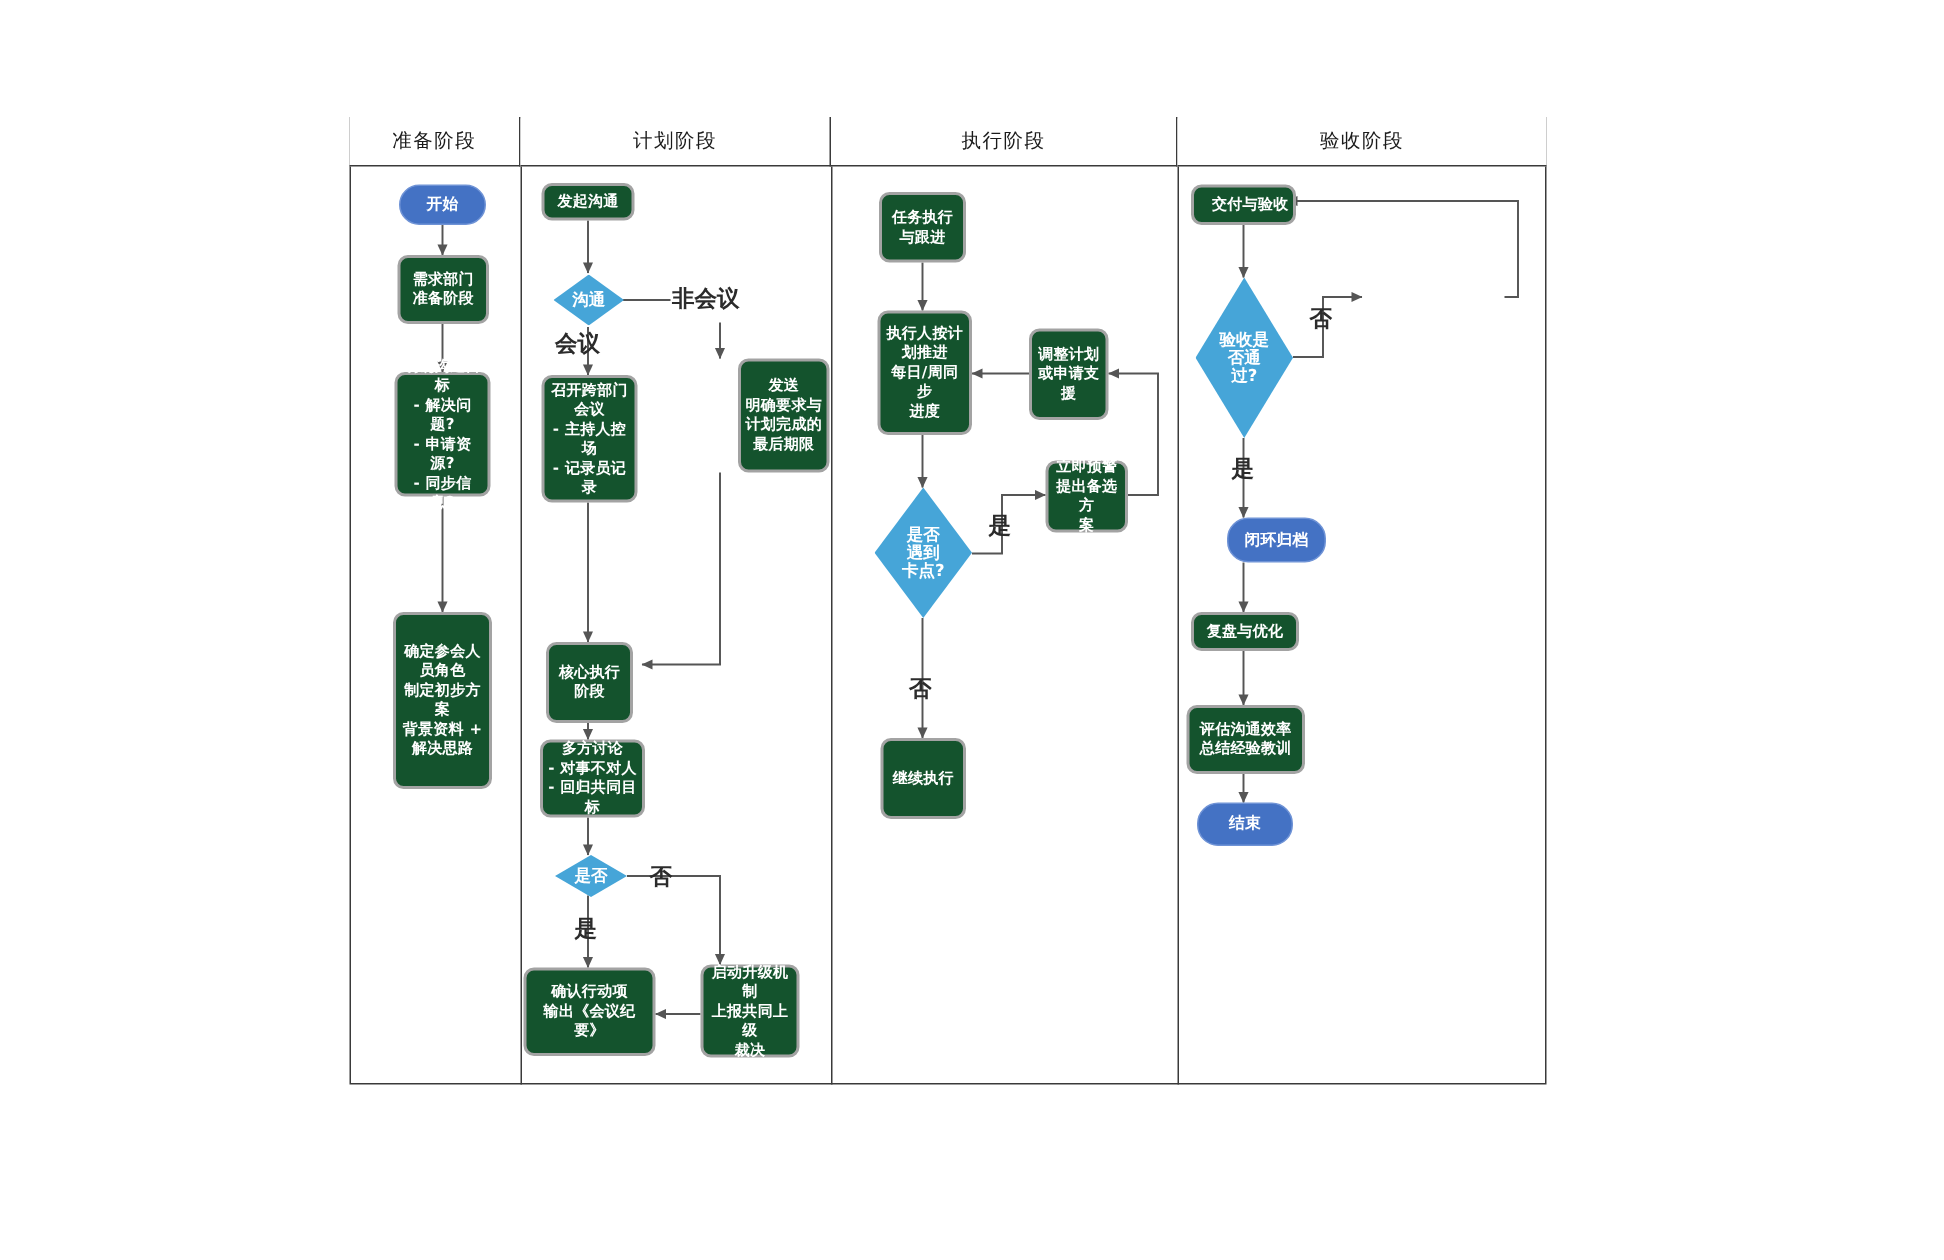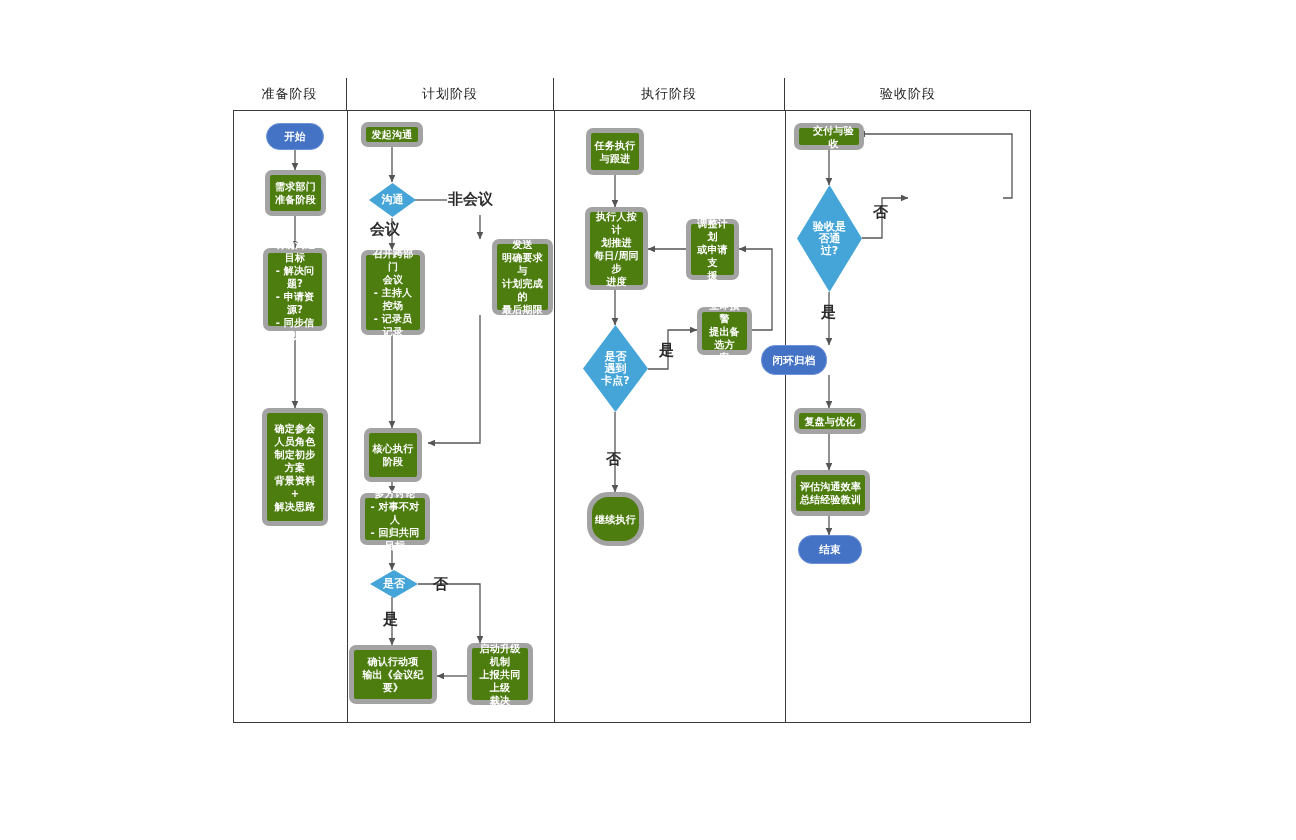--- a/index.html
+++ b/index.html
@@ -27,22 +27,22 @@
   .node{
     position:absolute;box-sizing:border-box;
     display:flex;align-items:center;justify-content:center;
     text-align:center;color:#ffffff;
     font-size:10px;line-height:13px;font-weight:bold;
     letter-spacing:0.2px;
     white-space:pre-line;
     padding:2px 3px;
   }
   .proc{
-    background:#4d7c0f;
-    border:5px solid #a3a3a3;
+    background:#14532d;
+    border:2px solid #a3a3a3;
     border-radius:7px;
   }
   .term{
     background:#4472c4;
     border:1px solid #6f93d6;
     border-radius:14px;
     font-size:10.5px;
   }
   .dec-wrap{position:absolute;}
   .dec-shape{
@@ -225,36 +225,36 @@
   <div class="dec-wrap" style="left:583px;top:325px;width:65px;height:87px;">
     <div class="dec-shape"></div>
     <div class="dec-label">是否
 遇到
 卡点?</div>
   </div>
 
   <div class="elabel" style="left:659px;top:341px;">是</div>
   <div class="elabel" style="left:606px;top:450px;">否</div>
 
-  <div class="node proc" style="left:587px;top:492px;width:57px;height:54px;border-radius:21px;">继续执行</div>
+  <div class="node proc" style="left:587px;top:492px;width:57px;height:54px;">继续执行</div>
 
   <div class="node proc" style="left:794px;top:123px;width:70px;height:27px;padding-left:12px;">交付与验收</div>
 
   <div class="dec-wrap" style="left:797px;top:185px;width:65px;height:107px;">
     <div class="dec-shape"></div>
     <div class="dec-label">验收是
 否通
 过?</div>
   </div>
 
   <div class="elabel" style="left:873px;top:203px;">否</div>
   <div class="elabel" style="left:821px;top:303px;">是</div>
 
 
-  <div class="node term" style="left:761px;top:345px;width:66px;height:30px;">闭环归档</div>
+  <div class="node term" style="left:818px;top:345px;width:66px;height:30px;">闭环归档</div>
 
   <div class="node proc" style="left:794px;top:408px;width:72px;height:26px;">复盘与优化</div>
 
   <div class="node proc" style="left:791px;top:470px;width:79px;height:46px;">评估沟通效率
 总结经验教训</div>
 
   <div class="node term" style="left:798px;top:535px;width:64px;height:29px;">结束</div>
 
 </div>
 

